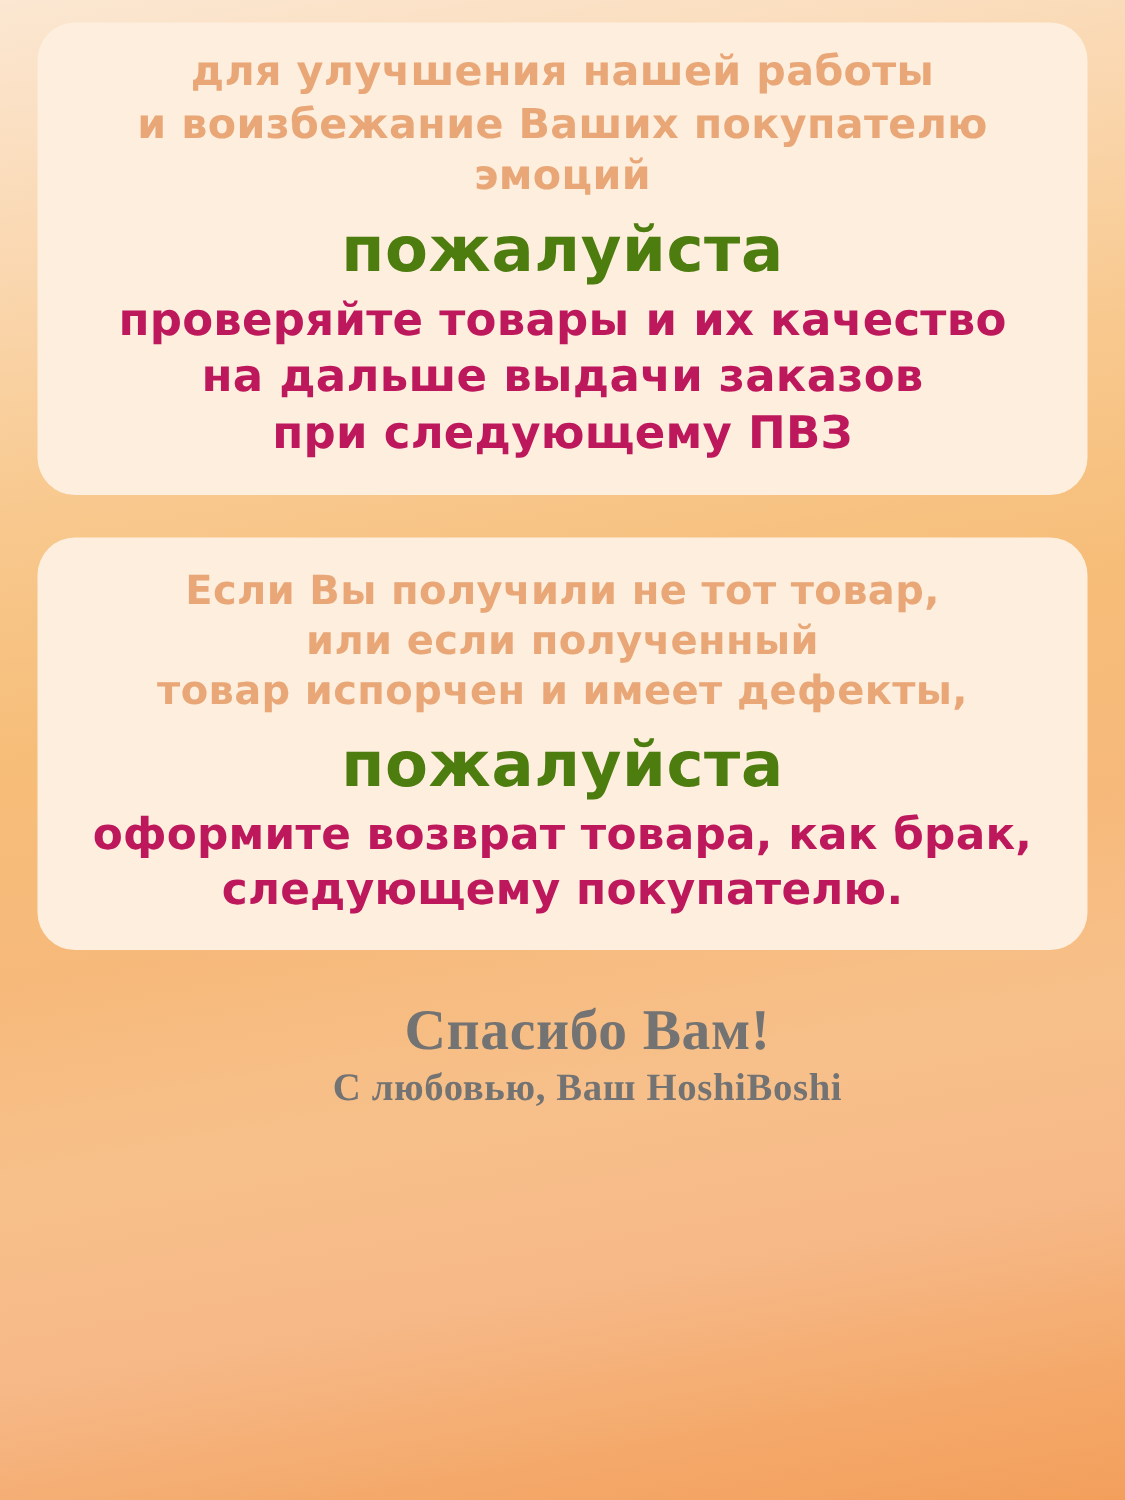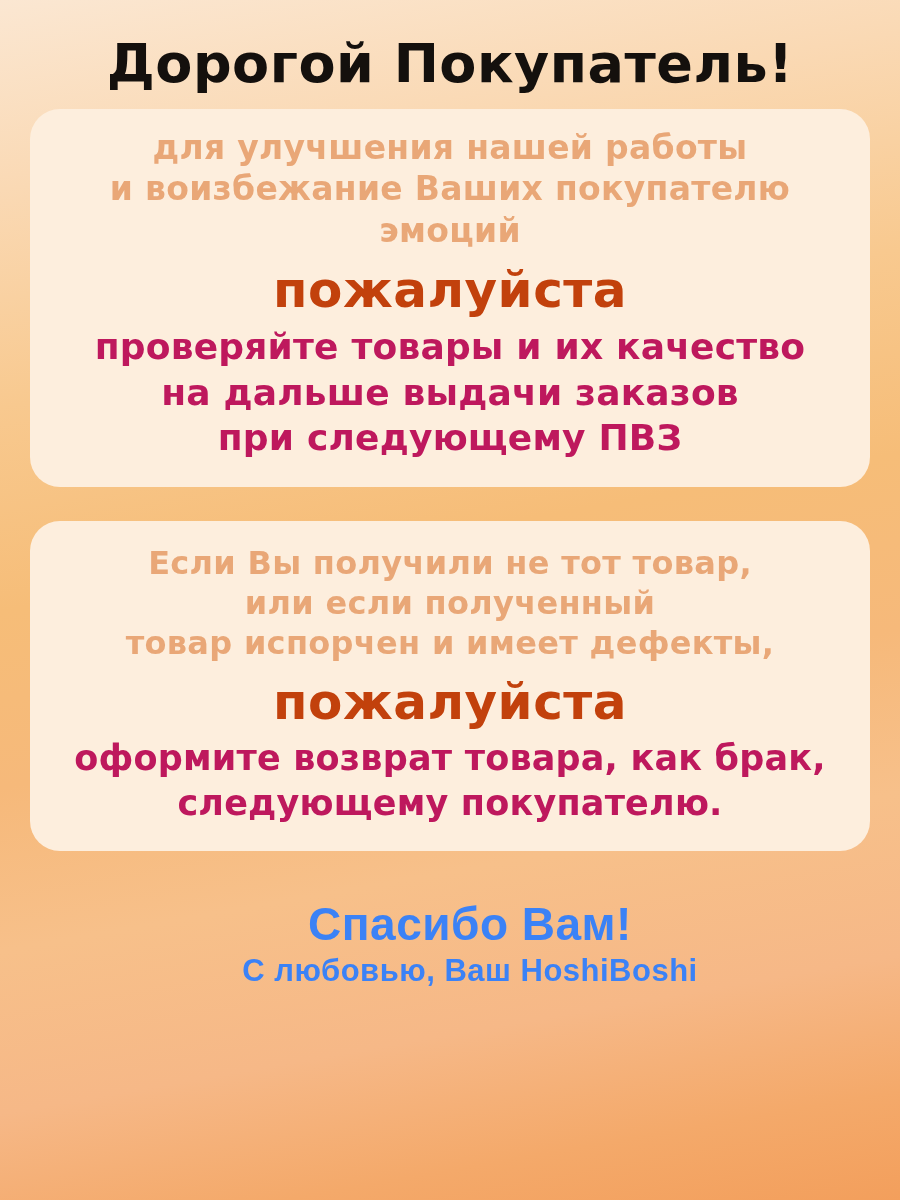--- a/index.html
+++ b/index.html
@@ -48,39 +48,39 @@
   .card {
     width: 840px;
     box-sizing: border-box;
     background: #fdeedd;
     border-radius: 30px;
     padding: 18px 24px 12px 24px;
     text-align: center;
   }
 
   .card.first { margin-bottom: 34px; padding-bottom: 26px; }
-  .card.second { margin-bottom: 32px; padding-top: 22px; padding-bottom: 26px; }
+  .card.second { margin-bottom: 22px; padding-top: 22px; padding-bottom: 26px; }
 
   .soft-line {
     font-family: "DejaVu Sans", sans-serif;
     font-weight: bold;
     font-size: 33px;
     line-height: 1.26;
     color: #e9a777;
     letter-spacing: 0.3px;
   }
 
   .soft-line.sm { font-size: 32px; }
 
   .emph {
     font-family: "DejaVu Sans", sans-serif;
     font-weight: bold;
     font-size: 50px;
     line-height: 1.1;
-    color: #c2410c;
+    color: #4d7c0f;
     margin: 12px 0 6px 0;
     letter-spacing: 0.5px;
   }
 
   .dark-line {
     font-family: "DejaVu Sans", sans-serif;
     font-weight: bold;
     font-size: 36px;
     line-height: 1.26;
     color: #be185d;
@@ -88,37 +88,36 @@
   }
 
   .dark-line.tight { font-size: 35px; }
 
   .footer {
     margin-top: 14px;
     text-align: center;
   }
 
   .footer-line {
-    font-family: Liberation Sans, sans-serif;
+    font-family: Liberation Serif, serif;
     font-weight: bold;
     font-size: 46px;
     line-height: 1.2;
-    color: #3b82f6;
+    color: #737373;
     letter-spacing: 0.5px;
     margin-left: 40px;
   }
 
   .footer-line.second { font-size: 31px; }
 </style>
 </head>
 <body>
 
 <div class="page">
 
-  <div class="headline">Дорогой Покупатель!</div>
 
   <div class="card first">
     <div class="soft-line">для улучшения нашей работы</div>
     <div class="soft-line">и воизбежание Ваших покупателю эмоций</div>
     <div class="emph">пожалуйста</div>
     <div class="dark-line">проверяйте товары и их качество</div>
     <div class="dark-line">на дальше выдачи заказов</div>
     <div class="dark-line">при следующему ПВЗ</div>
   </div>
 

